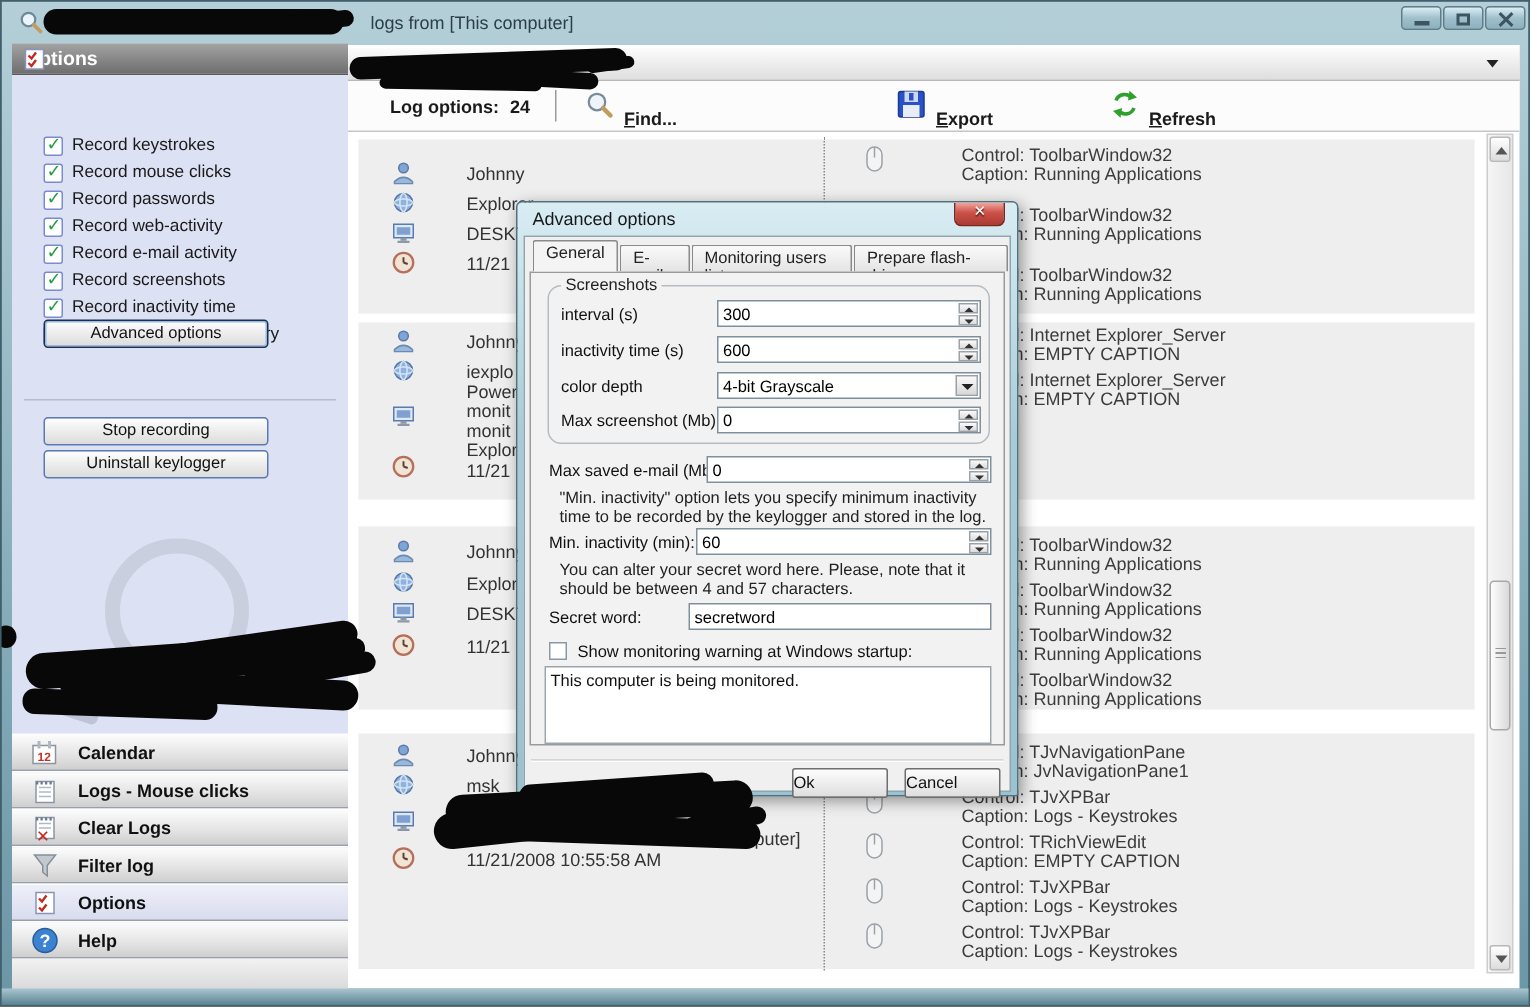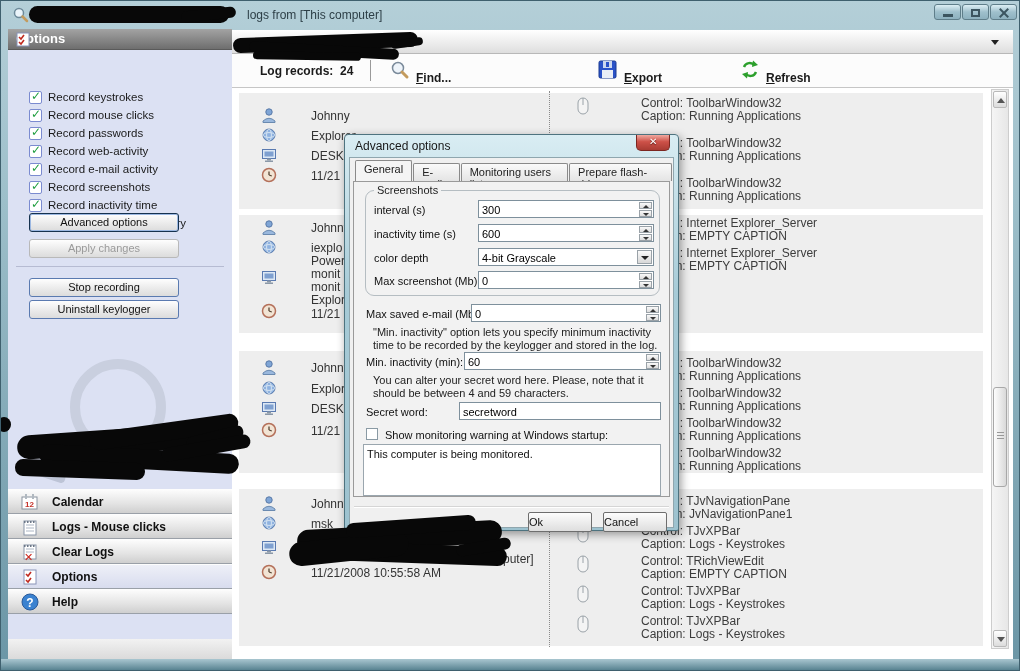--- a/index.html
+++ b/index.html
@@ -186,21 +186,20 @@
     <div class="abs cbrow" style="top:170px;">
         <span class="cbbox checked"></span>
         <span class="cblabel">Record inactivity time</span>
       </div>
     <div class="abs cbrow" style="top:188px;">
         <span class="cbbox checked"></span>
         <span class="cblabel">Record applications history</span>
       </div>
 
     <div class="abs sbtn focused" style="top:184px;">Advanced options</div>
-    <div class="abs sbtn disabled" style="top:210px;">Apply changes</div>
     <div class="abs sb-sep" style="top:237px;"></div>
     <div class="abs sbtn" style="top:249px;">Stop recording</div>
     <div class="abs sbtn" style="top:271px;">Uninstall keylogger</div>
 
     <div class="abs wm-ring"></div>
     <div class="abs wm-handle"></div>
     <div class="abs wm-key"></div>
 
     <div class="abs nav">
       <div class="navitem">
@@ -225,20 +224,26 @@
       <div class="navitem">
         <span class="navicon"><svg width="20" height="20">
               <rect x="4" y="3" width="12" height="14" fill="#fff" stroke="#8a96a8"></rect>
               <line x1="6" y1="7" x2="14" y2="7" stroke="#aeb8c6"></line>
               <line x1="6" y1="10" x2="14" y2="10" stroke="#aeb8c6"></line>
               <line x1="4" y1="4" x2="16" y2="4" stroke="#6d7888" stroke-width="2" stroke-dasharray="1.5 1.5"></line>
               <text x="4" y="19" font-size="11" font-weight="bold" fill="#cc241a">✕</text>
             </svg></span>
         <span class="navlabel">Clear Logs</span>
       </div>
+      <div class="navitem">
+        <span class="navicon"><svg width="20" height="20">
+              <path d="M3 3 L17 3 L11.5 10 L11.5 17 L8.5 14.5 L8.5 10 Z" fill="#c3c9cf" stroke="#858f99"></path>
+            </svg></span>
+        <span class="navlabel">Filter log</span>
+      </div>
       <div class="navitem selected">
         <span class="navicon"><svg width="20" height="20">
               <rect x="4" y="3" width="12" height="14" fill="#fff" stroke="#8a94b8"></rect>
               <polyline points="6,7 8,9 11,5" fill="none" stroke="#c02a20" stroke-width="1.6"></polyline>
               <polyline points="6,13 8,15 11,11" fill="none" stroke="#c02a20" stroke-width="1.6"></polyline>
             </svg></span>
         <span class="navlabel">Options</span>
       </div>
       <div class="navitem">
         <span class="navicon"><svg width="20" height="20">
@@ -252,21 +257,21 @@
   </div>
 
   <div class="abs main-bg"></div>
 
   <div class="abs combo">
     <span class="combo-frag">ks</span>
     <span class="combo-arrow"></span>
   </div>
 
   <div class="abs toolbar">
-    <span class="tb-label" style="left:28px;">Log records:</span>
+    <span class="tb-label" style="left:28px;">Log options:</span>
     <span class="tb-label" style="left:108px;">24</span>
     <span class="tb-sep" style="left:138px;"></span>
     <div class="tb-item" style="left:158px;">
       <span><svg width="20" height="22">
             <circle cx="8" cy="9" r="5.5" fill="#eef4fa" stroke="#7a8a9a" stroke-width="1.5"></circle>
             <line x1="12" y1="13" x2="17" y2="18" stroke="#c39b5e" stroke-width="3" stroke-linecap="round"></line>
           </svg></span>
       <span class="tb-label">Find...</span>
     </div>
     <div class="tb-item" style="left:366px;">
@@ -573,21 +578,21 @@
             </span></div>
 
         <div class="note" style="left:19px;top:144px;width:292px;">"Min. inactivity" option lets you specify minimum inactivity time to be recorded by the keylogger and stored in the log.</div>
 
         <span class="frow-label" style="left:12px;top:174px;">Min. inactivity (min):</span>
         <div class="dinput" style="left:110px;top:170px;width:197px;"><input value="60" style=""><span class="spin">
               <span class="up"></span>
               <span class="dn"></span>
             </span></div>
 
-        <div class="note" style="left:19px;top:192px;width:292px;">You can alter your secret word here. Please, note that it should be between 4 and 59 characters.</div>
+        <div class="note" style="left:19px;top:192px;width:292px;">You can alter your secret word here. Please, note that it should be between 4 and 57 characters.</div>
 
         <span class="frow-label" style="left:12px;top:224px;">Secret word:</span>
         <div class="dinput" style="left:105px;top:220px;width:202px;padding-right:3px;"><input value="secretword" style=""></div>
 
         <span class="dcheck" style="left:12px;top:246px;"></span>
         <span class="frow-label" style="left:31px;top:247px;">Show monitoring warning at Windows startup:</span>
 
         <textarea class="dtext" style="top: 262px; height: 52px; width: 298px;">This computer is being monitored.</textarea>
       </div>
       <div class="dlg-hr"></div>

